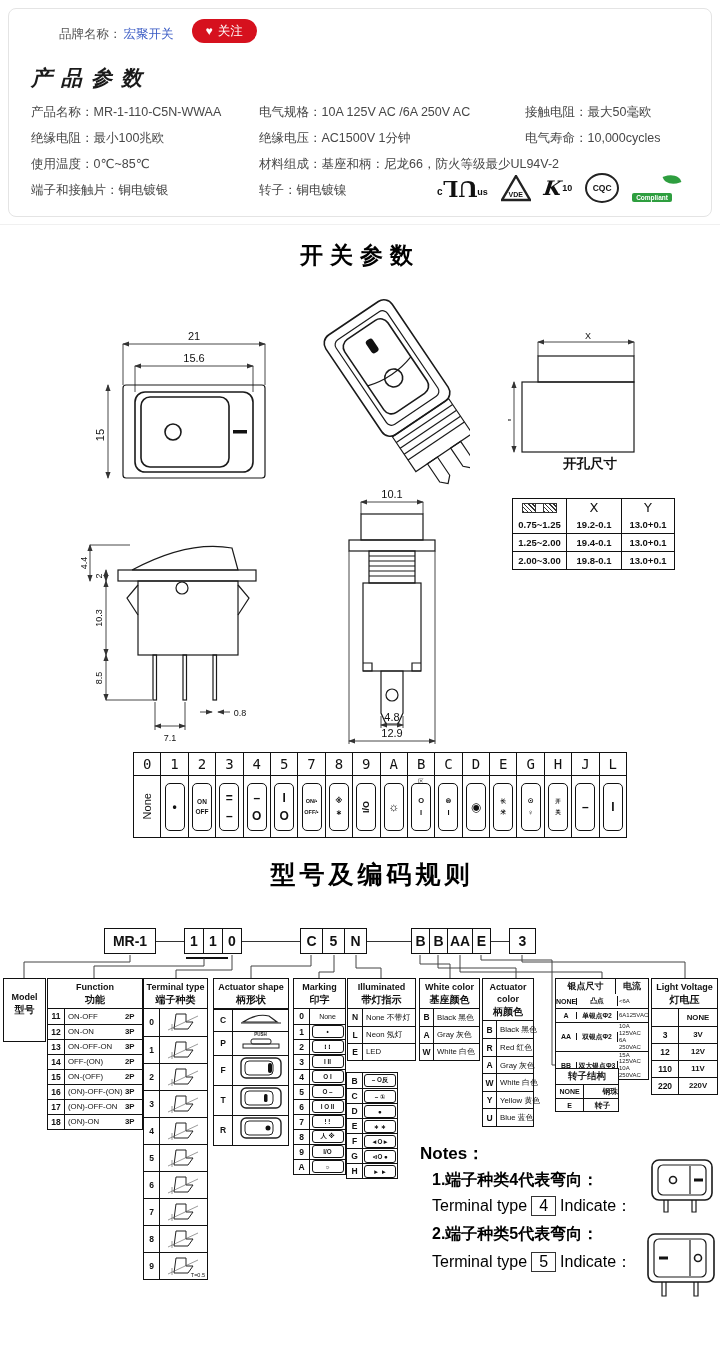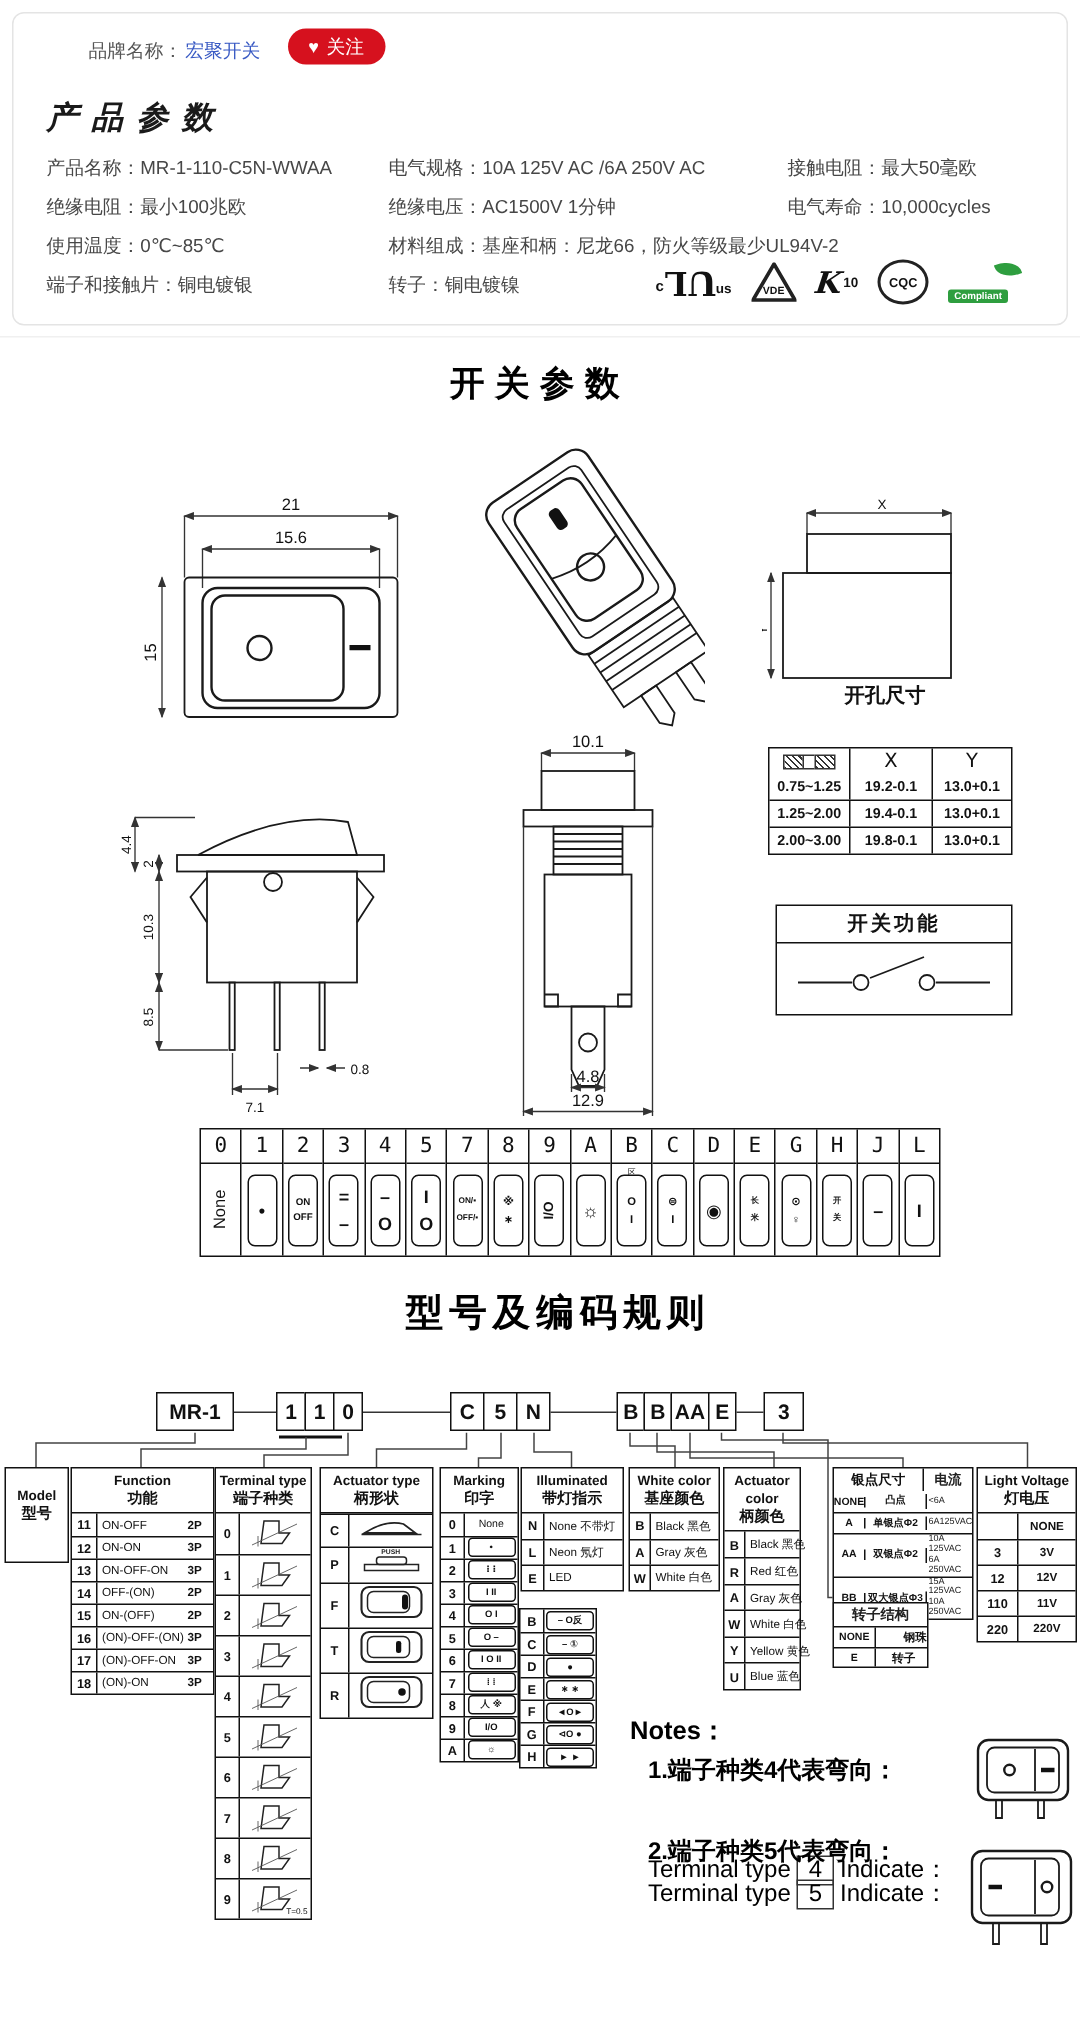--- a/index.html
+++ b/index.html
@@ -328,30 +328,20 @@
         </div>
 
         <div class="xyrow">
           <div class="xyc xy1">2.00~3.00</div>
           <div class="xyc xy2">19.8-0.1</div>
           <div class="xyc xy3">13.0+0.1</div>
         </div>
       </div>
   </div>
 
-  <div class="fnbox">
-    <div class="fnbox-title">开关功能</div>
-    <svg width="154" height="44" viewBox="0 0 154 44">
-      <line class="ln" x1="14" y1="26" x2="50" y2="26"></line>
-      <circle class="ln" cx="56" cy="26" r="5"></circle>
-      <line class="ln" x1="62" y1="23" x2="98" y2="9"></line>
-      <circle class="ln" cx="100" cy="26" r="5"></circle>
-      <line class="ln" x1="106" y1="26" x2="142" y2="26"></line>
-    </svg>
-  </div>
 
   <div class="strip">
 
       <div class="scol">
         <div class="scol-code">0</div>
         <div class="scol-body">
           <span class="sup"></span>
           <span class="keycap plain">None</span>
         </div>
       </div>
@@ -719,21 +709,21 @@
               <line x1="8" y1="13" x2="8" y2="20" stroke="#555" stroke-width="0.6"></line>
             </svg>
           </div>
         </div>
       </div>
     <div style="position:absolute;right:2px;bottom:1px;font-size:5.5px;color:#111;">T=0.5</div>
   </div>
 
   <div class="ttable" style="left:213px;top:978px;width:76px;">
     <div class="thead">
-      <span class="en">Actuator type</span>
+      <span class="en">Actuator shape</span>
       <span class="cn">柄形状</span>
     </div>
     <div class="trow" style="height:22px;">
       <div class="ccode" style="width:18px;">C</div>
       <div style="flex:1;text-align:center;"><svg width="44" height="14" viewBox="0 0 44 14">
             <path d="M4,11 Q18,2 30,5 L38,11 Z" fill="none" stroke="#222" stroke-width="1.2"></path>
             <line x1="2" y1="12" x2="42" y2="12" stroke="#222"></line>
           </svg></div>
     </div>
     <div class="trow" style="height:24px;">
@@ -1079,21 +1069,21 @@
 
         <div class="trow" style="height:17px;">
           <div class="ccode" style="width:26px;">220</div>
           <div class="clab" style="text-align:center;font-weight:700;padding-left:0;">220V</div>
         </div>
       </div>
   </div>
 
   <div class="note-line" style="left:420px;top:1142px;font-size:17px;">Notes：</div>
   <div class="note-line" style="left:432px;top:1170px;">1.端子种类4代表弯向：</div>
-  <div class="note-line note-en" style="left:432px;top:1196px;margin-top:40px;">
+  <div class="note-line note-en" style="left:432px;top:1196px;">
     <span>Terminal type</span><span class="nbox">4</span><span>Indicate：</span>
   </div>
   <div class="note-line" style="left:432px;top:1224px;">2.端子种类5代表弯向：</div>
   <div class="note-line note-en" style="left:432px;top:1252px;">
     <span>Terminal type</span><span class="nbox">5</span><span>Indicate：</span>
   </div>
   <div class="draw" style="left:650px;top:1158px;">
     <svg width="66" height="62" viewBox="0 0 66 62">
       <rect class="lnb" x="2" y="2" width="60" height="40" rx="7"></rect>
       <rect class="ln" x="8" y="7" width="48" height="30" rx="5"></rect>

